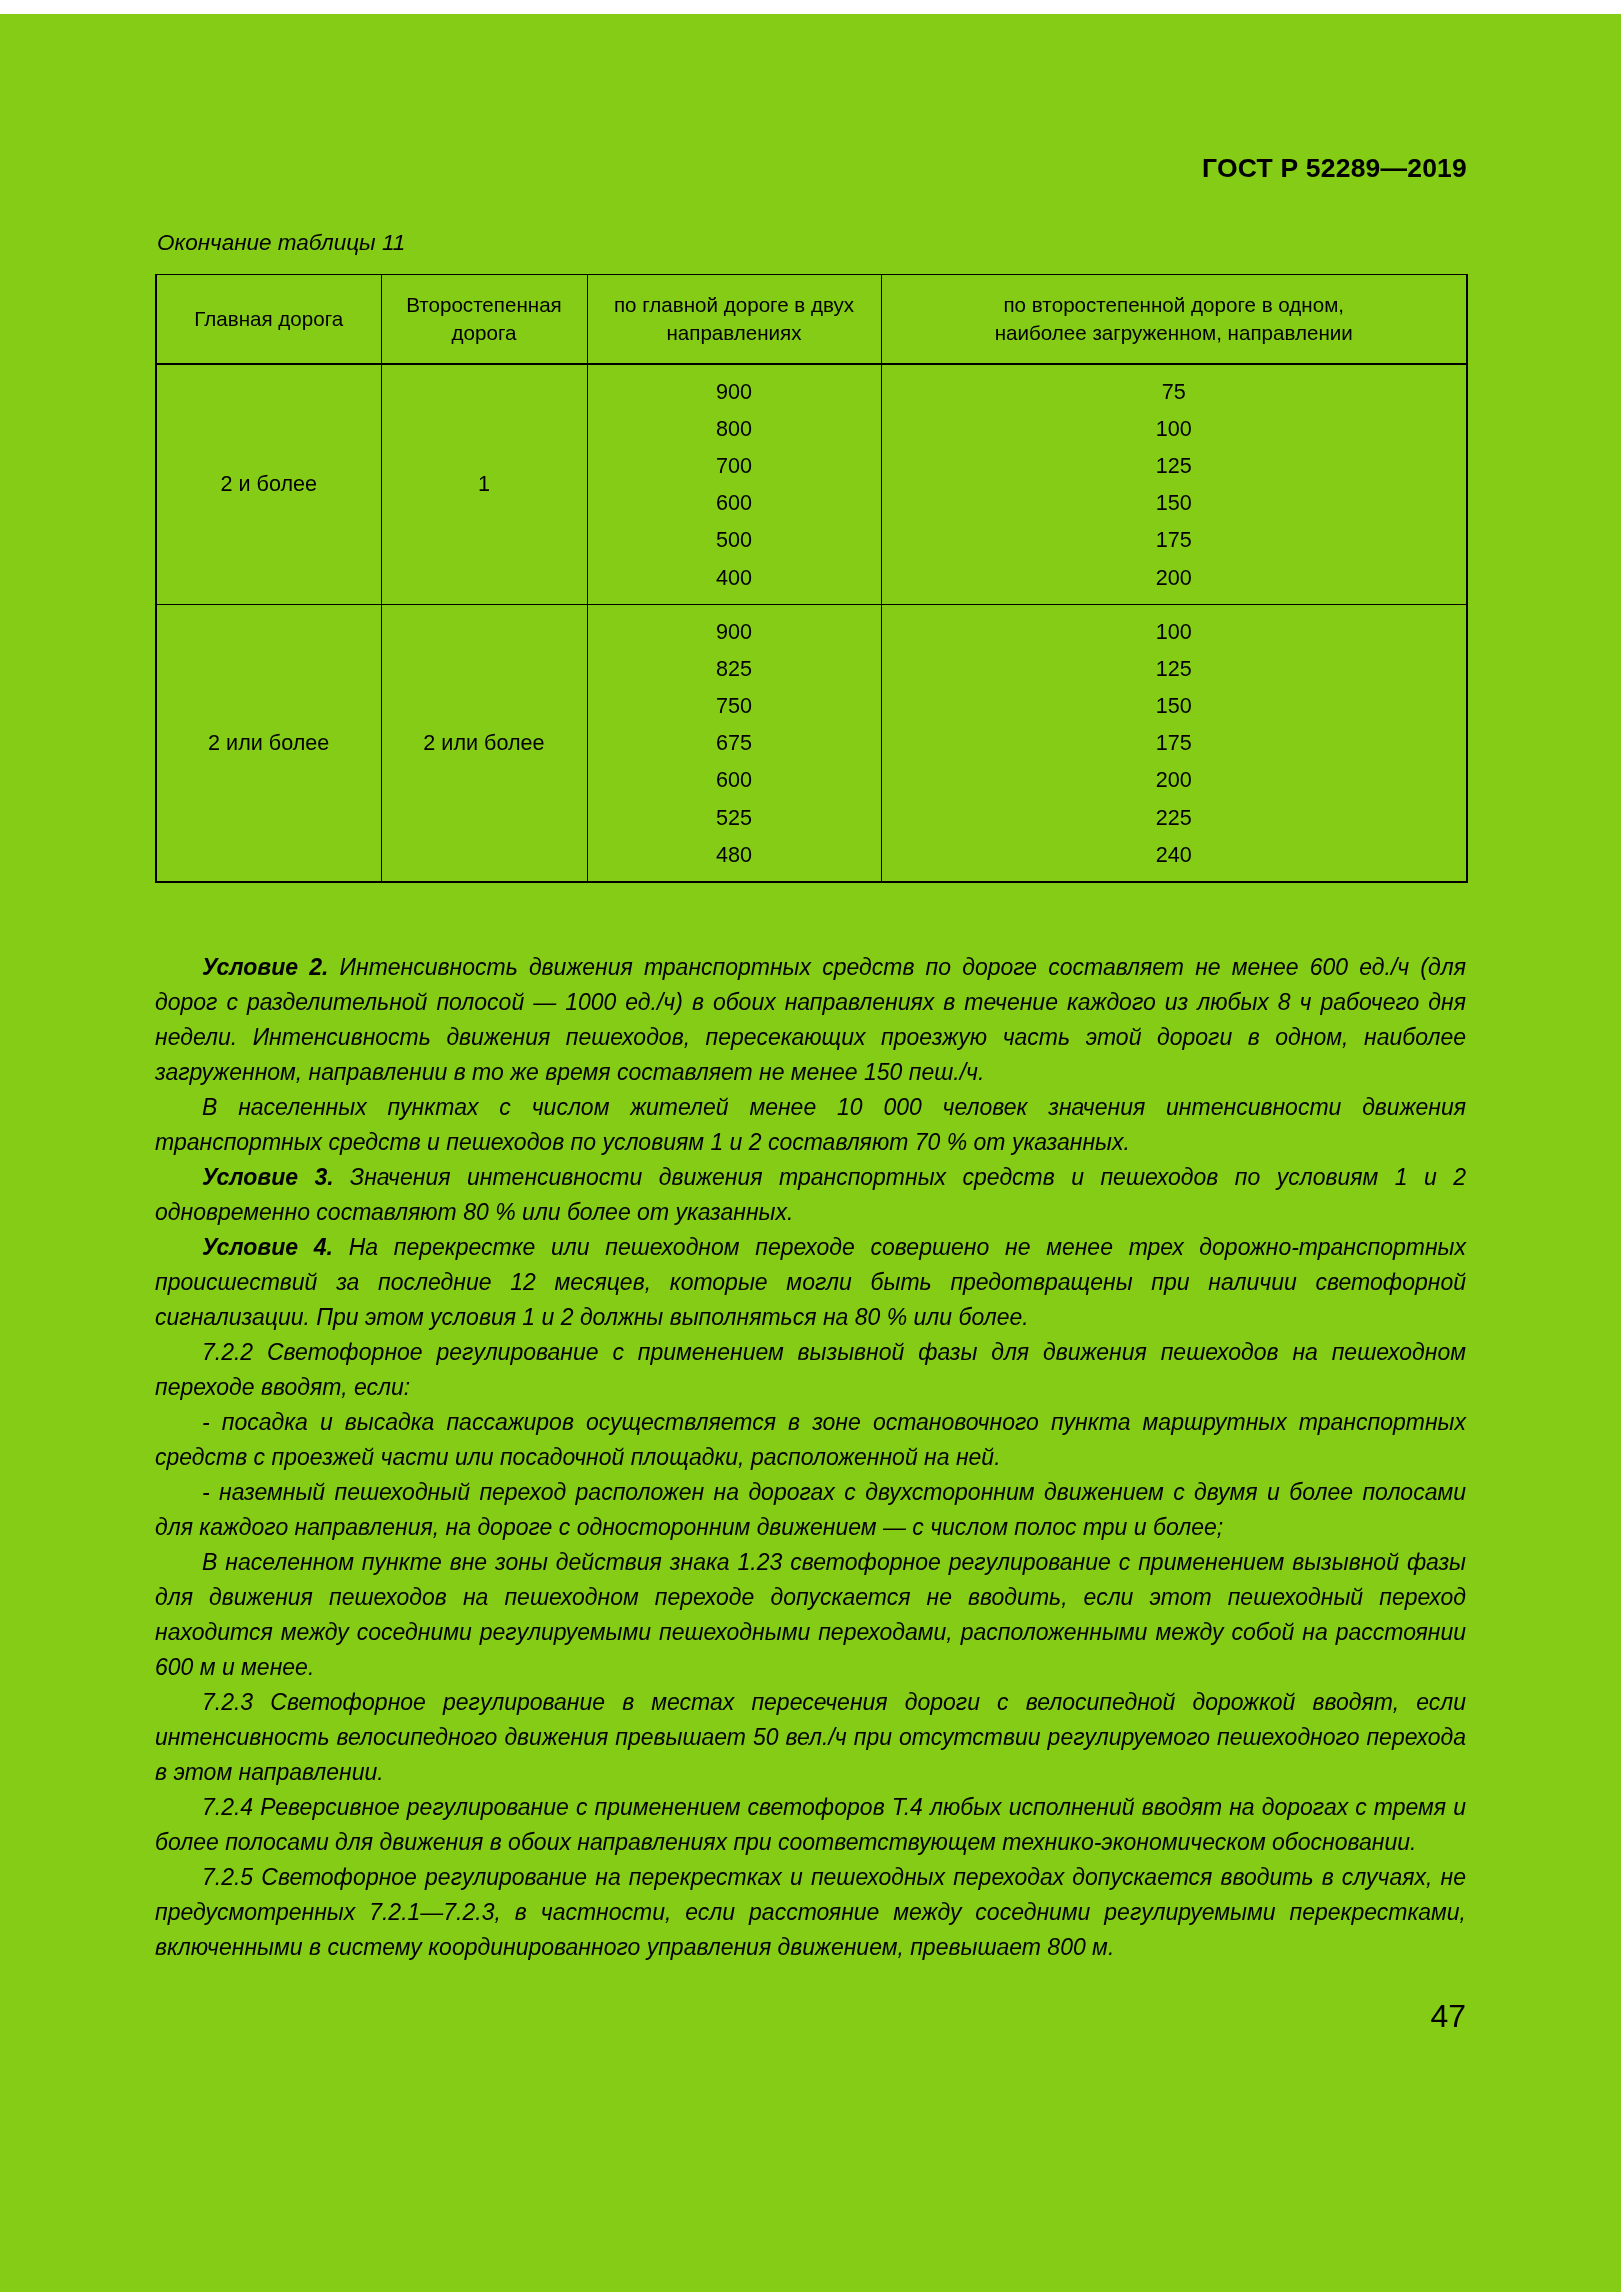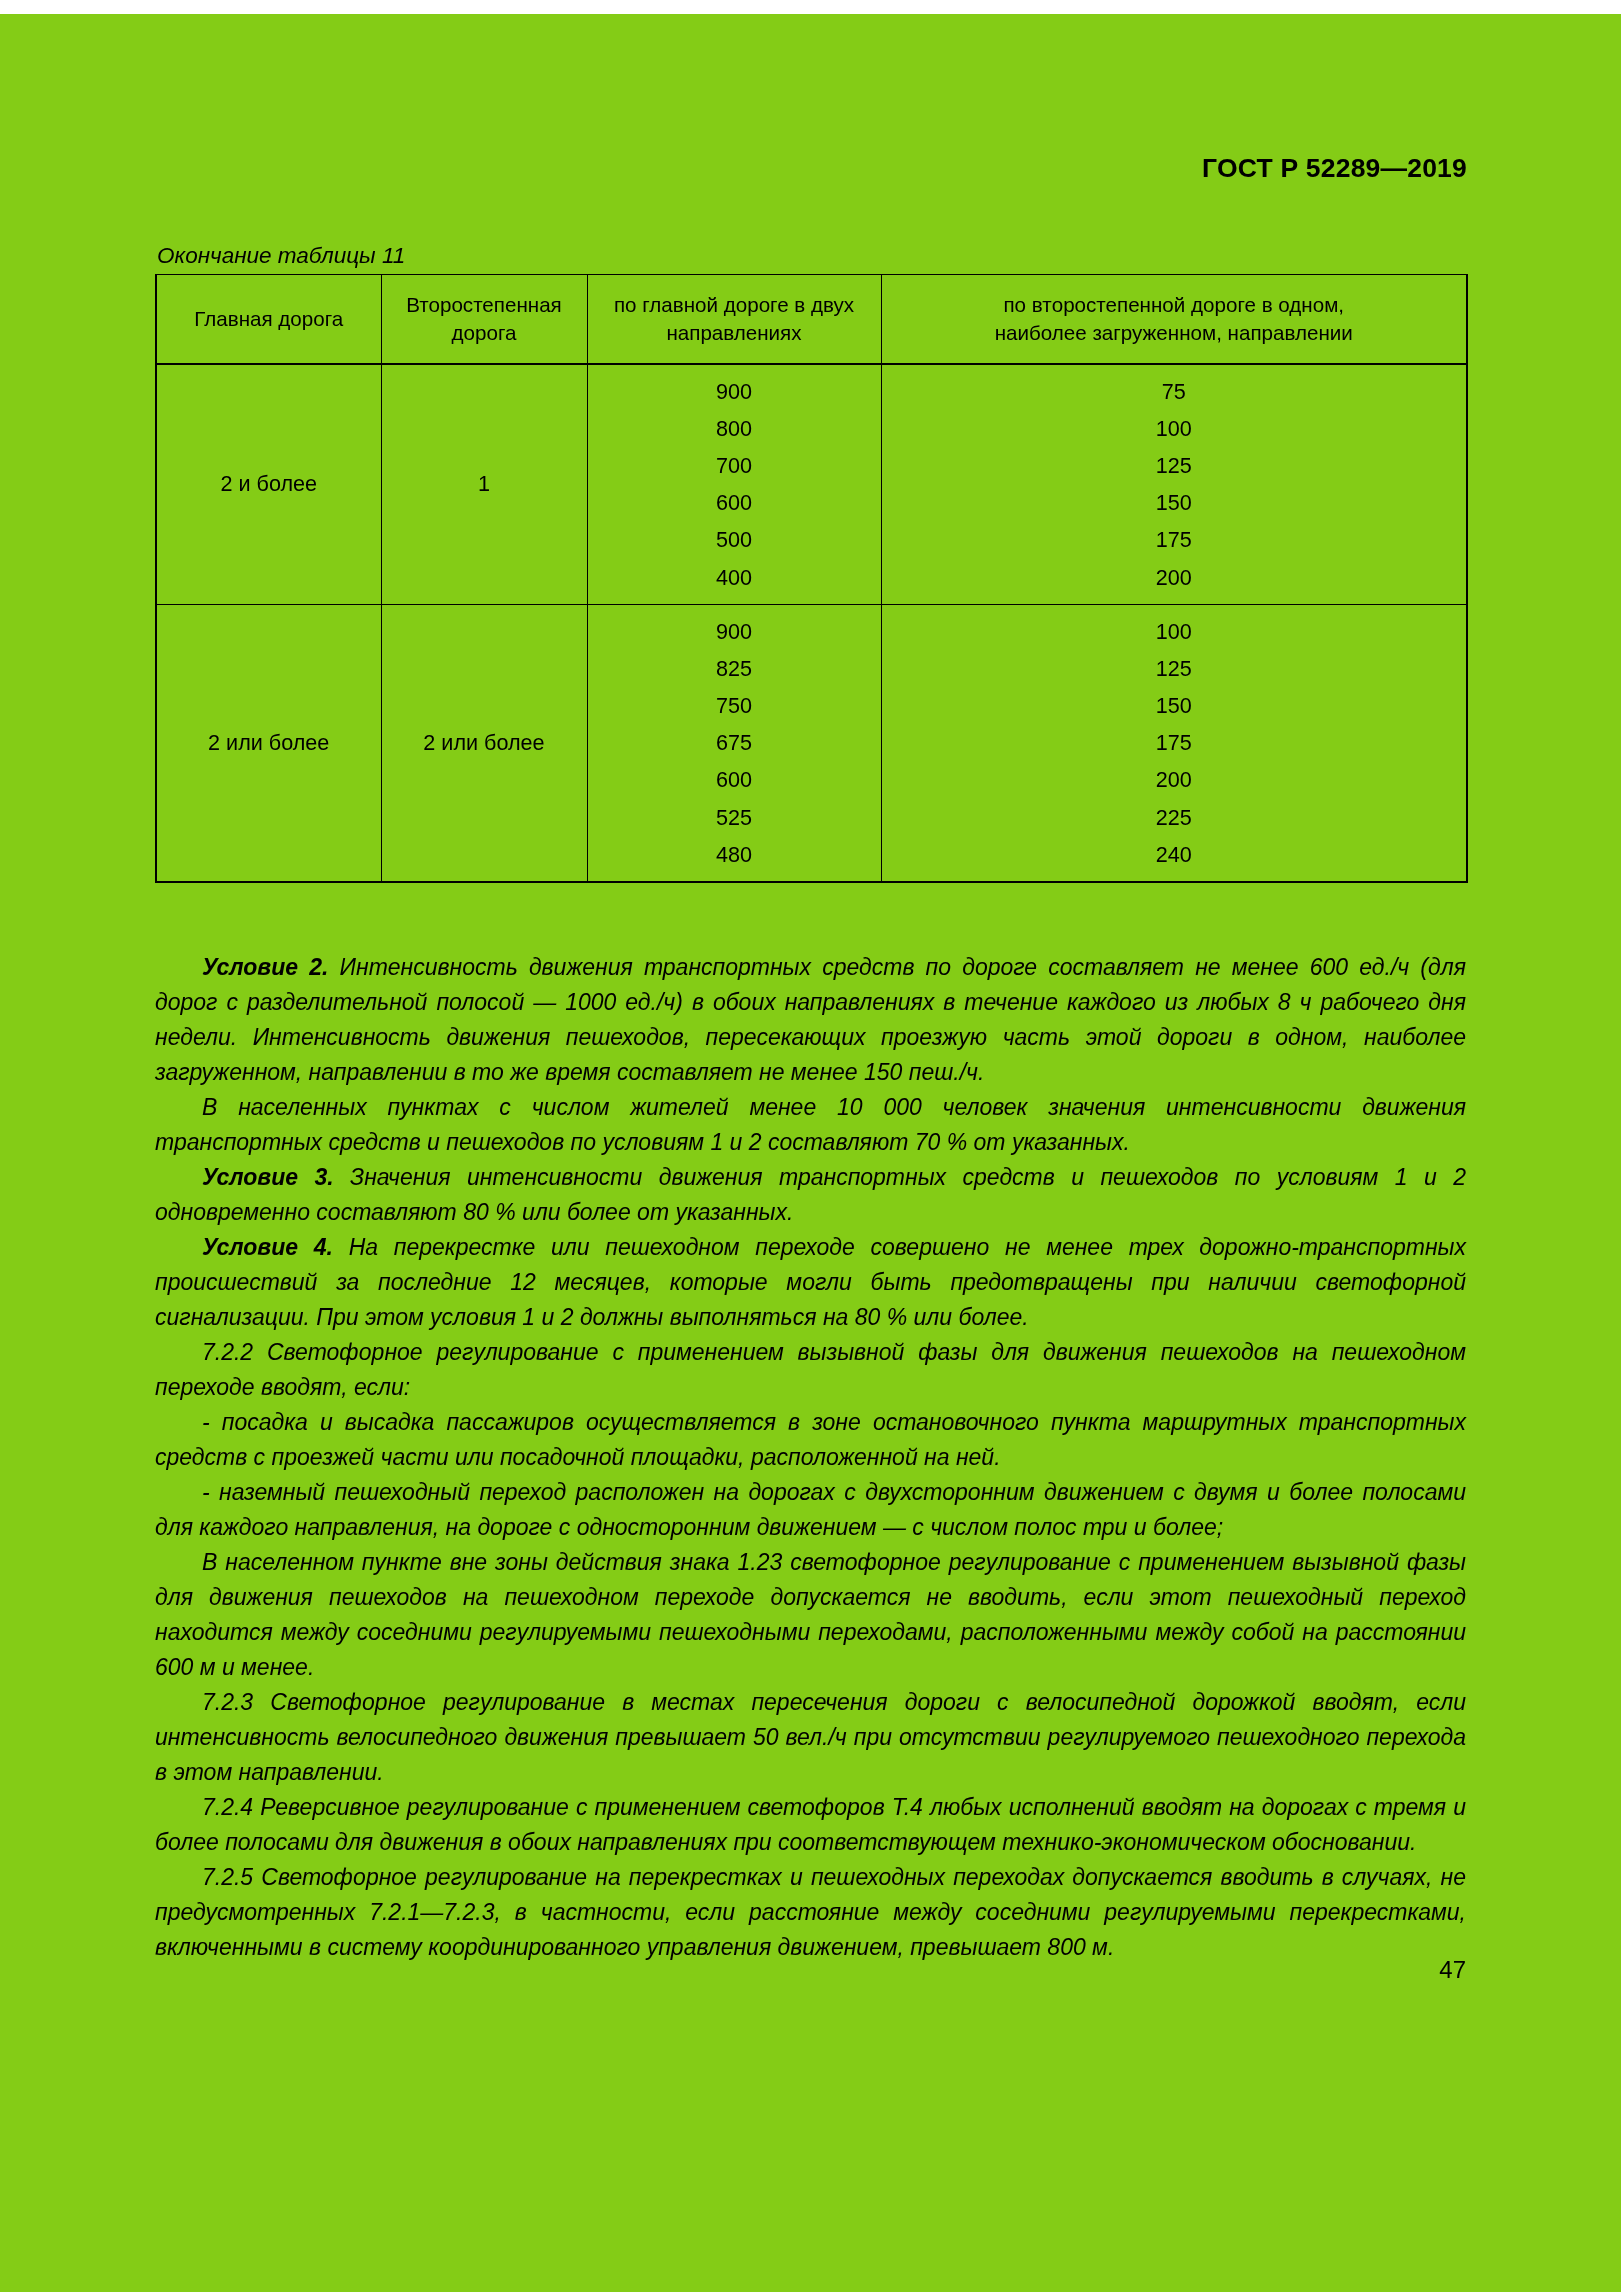--- a/index.html
+++ b/index.html
@@ -31,21 +31,21 @@
     text-align: right;
     font-size: 26.5px;
     font-weight: bold;
     letter-spacing: 0.2px;
     white-space: nowrap;
   }
 
   
   .table-caption {
     position: absolute;
-    top: 229px;
+    top: 216px;
     left: 157px;
     font-size: 22.5px;
     font-style: italic;
     white-space: nowrap;
   }
 
   
   .data-table {
     position: absolute;
     top: 260px;
@@ -118,25 +118,25 @@
     hyphens: manual;
     font-style: italic;
   }
   .body-text b {
     font-weight: bold;
   }
 
   
   .page-number {
     position: absolute;
-    top: 1942px;
+    top: 1984px;
     left: 155px;
     width: 1311px;
     text-align: right;
-    font-size: 24px;
+    font-size: 32px;
   }
 </style>
 </head>
 <body>
 
 <div class="page">
 
   <div class="running-header">ГОСТ Р 52289—2019</div>
 
   <div class="table-caption">Окончание таблицы 11</div>

